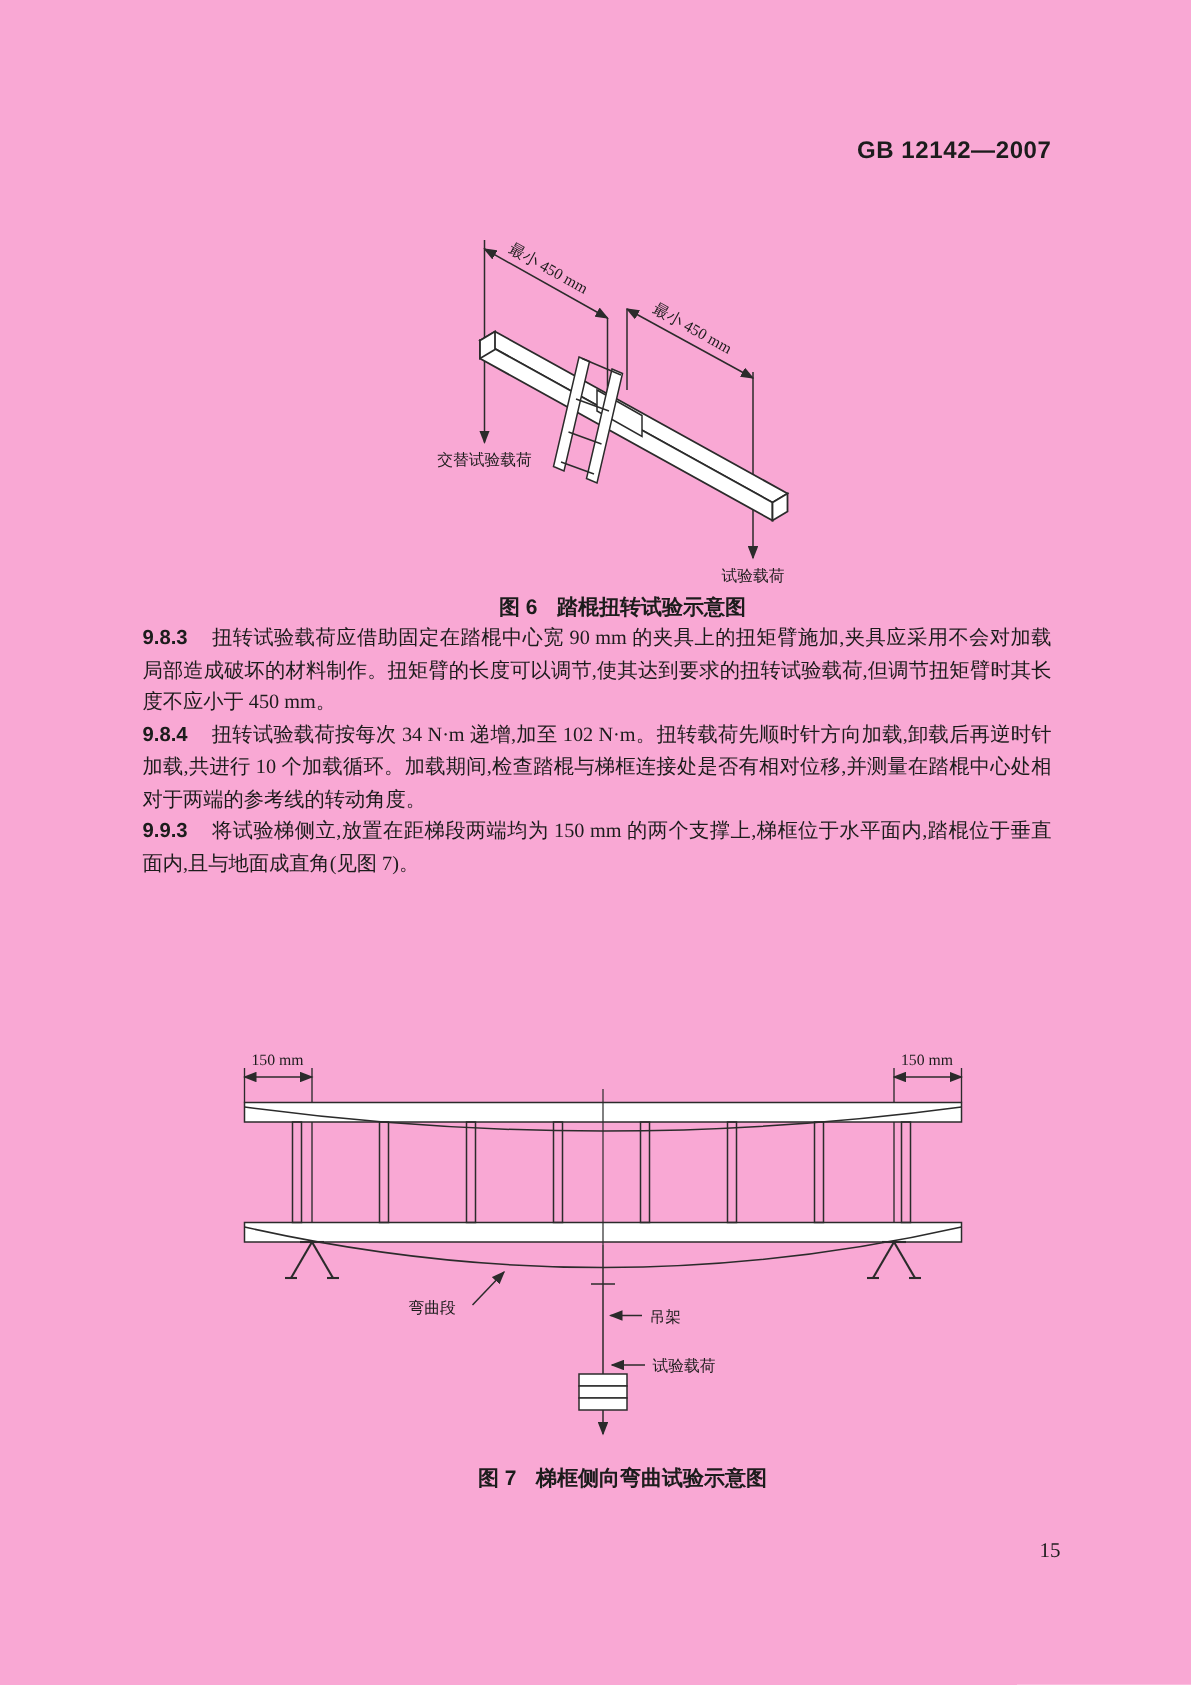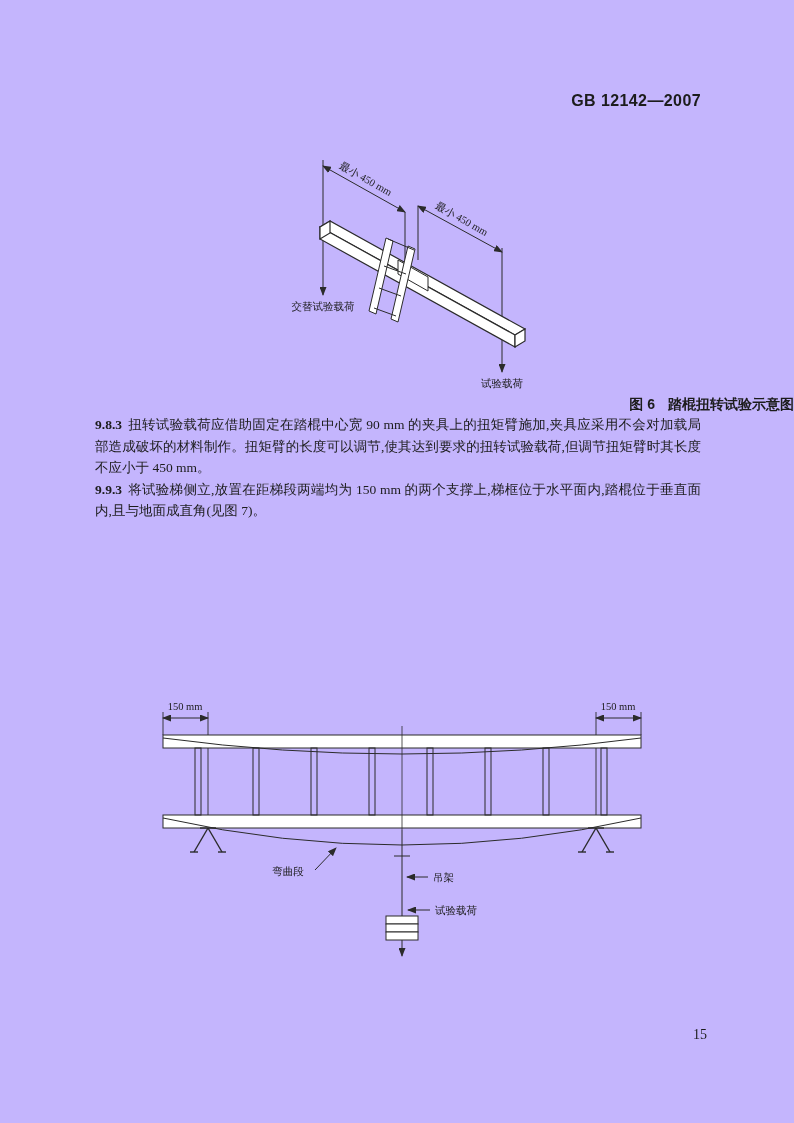--- a/index.html
+++ b/index.html
@@ -1,35 +1,35 @@
 <!DOCTYPE html>
 <html><head>
 <meta charset="utf-8">
 <style>
   * { margin:0; padding:0; box-sizing:border-box; }
   html,body { width:794px; height:1123px; }
   body { background:#ffffff; font-family:"Liberation Serif", serif; color:#1c1c1c; position:relative; }
-  .page { position:absolute; left:0; top:0; width:794px; height:1123px; background:#c4b5fd; overflow:hidden; }
+  .page { position:absolute; left:0; top:0; width:794px; height:1123px; background:#f9a8d4; overflow:hidden; }
 
   .std-number { position:absolute; top:92px; right:93px; font-family:"Liberation Sans", sans-serif;
                 font-weight:bold; font-size:16px; letter-spacing:0.4px; }
 
   .fig6 { position:absolute; left:280px; top:142px; }
   .fig7 { position:absolute; left:110px; top:698px; }
 
-  .caption { position:absolute; left:0; width:794px; text-align:right;
+  .caption { position:absolute; left:0; width:794px; text-align:center;
              font-family:"Liberation Sans", sans-serif; font-weight:bold; font-size:14px;padding-left:36px; }
   .fig6-caption { top:396px; }
   .fig7-caption { top:977px; }
   .cap-num { margin-right:13px; }
 
   .clauses { position:absolute; left:95px; top:414px; width:606px;
              font-size:13.5px; line-height:21.5px; }
   .clause { text-align:justify; }
-  .clause-num { font-family:Liberation Serif, serif; font-weight:bold; margin-right:6px; }
+  .clause-num { font-family:Liberation Sans, sans-serif; font-weight:bold; margin-right:16px; }
   .clause-heading .clause-text { font-family:"Liberation Sans", sans-serif; font-weight:bold; }
 
   .page-number { position:absolute; top:1027px; right:87px; font-size:14px; }
 
   svg .ink { stroke:#2b2b2b; }
   svg text { font-family:"Liberation Serif", serif; fill:#1c1c1c; }
   svg .slbl { font-size:10.5px; }
 </style>
 </head>
 <body>
@@ -83,20 +83,23 @@
     <text class="slbl" x="222" y="245" text-anchor="middle">试验载荷</text>
   </svg>
 
   <div class="caption fig6-caption">
     <span class="cap-num">图 6</span><span>踏棍扭转试验示意图</span>
   </div>
 
   <div class="clauses">
     <p class="clause">
       <span class="clause-num">9.8.3</span><span class="clause-text">扭转试验载荷应借助固定在踏棍中心宽 90 mm 的夹具上的扭矩臂施加,夹具应采用不会对加载局部造成破坏的材料制作。扭矩臂的长度可以调节,使其达到要求的扭转试验载荷,但调节扭矩臂时其长度不应小于 450 mm。</span>
+    </p>
+    <p class="clause">
+      <span class="clause-num">9.8.4</span><span class="clause-text">扭转试验载荷按每次 34 N·m 递增,加至 102 N·m。扭转载荷先顺时针方向加载,卸载后再逆时针加载,共进行 10 个加载循环。加载期间,检查踏棍与梯框连接处是否有相对位移,并测量在踏棍中心处相对于两端的参考线的转动角度。</span>
     </p>
     <p class="clause">
       <span class="clause-num">9.9.3</span><span class="clause-text">将试验梯侧立,放置在距梯段两端均为 150 mm 的两个支撑上,梯框位于水平面内,踏棍位于垂直面内,且与地面成直角(见图 7)。</span>
     </p>
   </div>
 
   <svg class="fig7" width="580" height="270" viewBox="0 0 580 270">
     <defs>
       <marker id="ar7" markerWidth="9" markerHeight="7" refX="8" refY="3.5" orient="auto-start-reverse">
         <path d="M0,0 L9,3.5 L0,7 Z" fill="#2b2b2b"></path>
@@ -166,16 +169,19 @@
     <line class="ink" x1="205" y1="172" x2="226" y2="150" marker-end="url(#ar7)"></line>
     <text class="slbl" x="178" y="177" text-anchor="middle">弯曲段</text>
 
     <line class="ink" x1="318" y1="179" x2="297" y2="179" marker-end="url(#ar7)"></line>
     <text class="slbl" x="323" y="183" text-anchor="start">吊架</text>
 
     <line class="ink" x1="320" y1="212" x2="298" y2="212" marker-end="url(#ar7)"></line>
     <text class="slbl" x="325" y="216" text-anchor="start">试验载荷</text>
   </svg>
 
+  <div class="caption fig7-caption">
+    <span class="cap-num">图 7</span><span>梯框侧向弯曲试验示意图</span>
+  </div>
 
   <div class="page-number">15</div>
 
 </div>
 
 </body></html>

